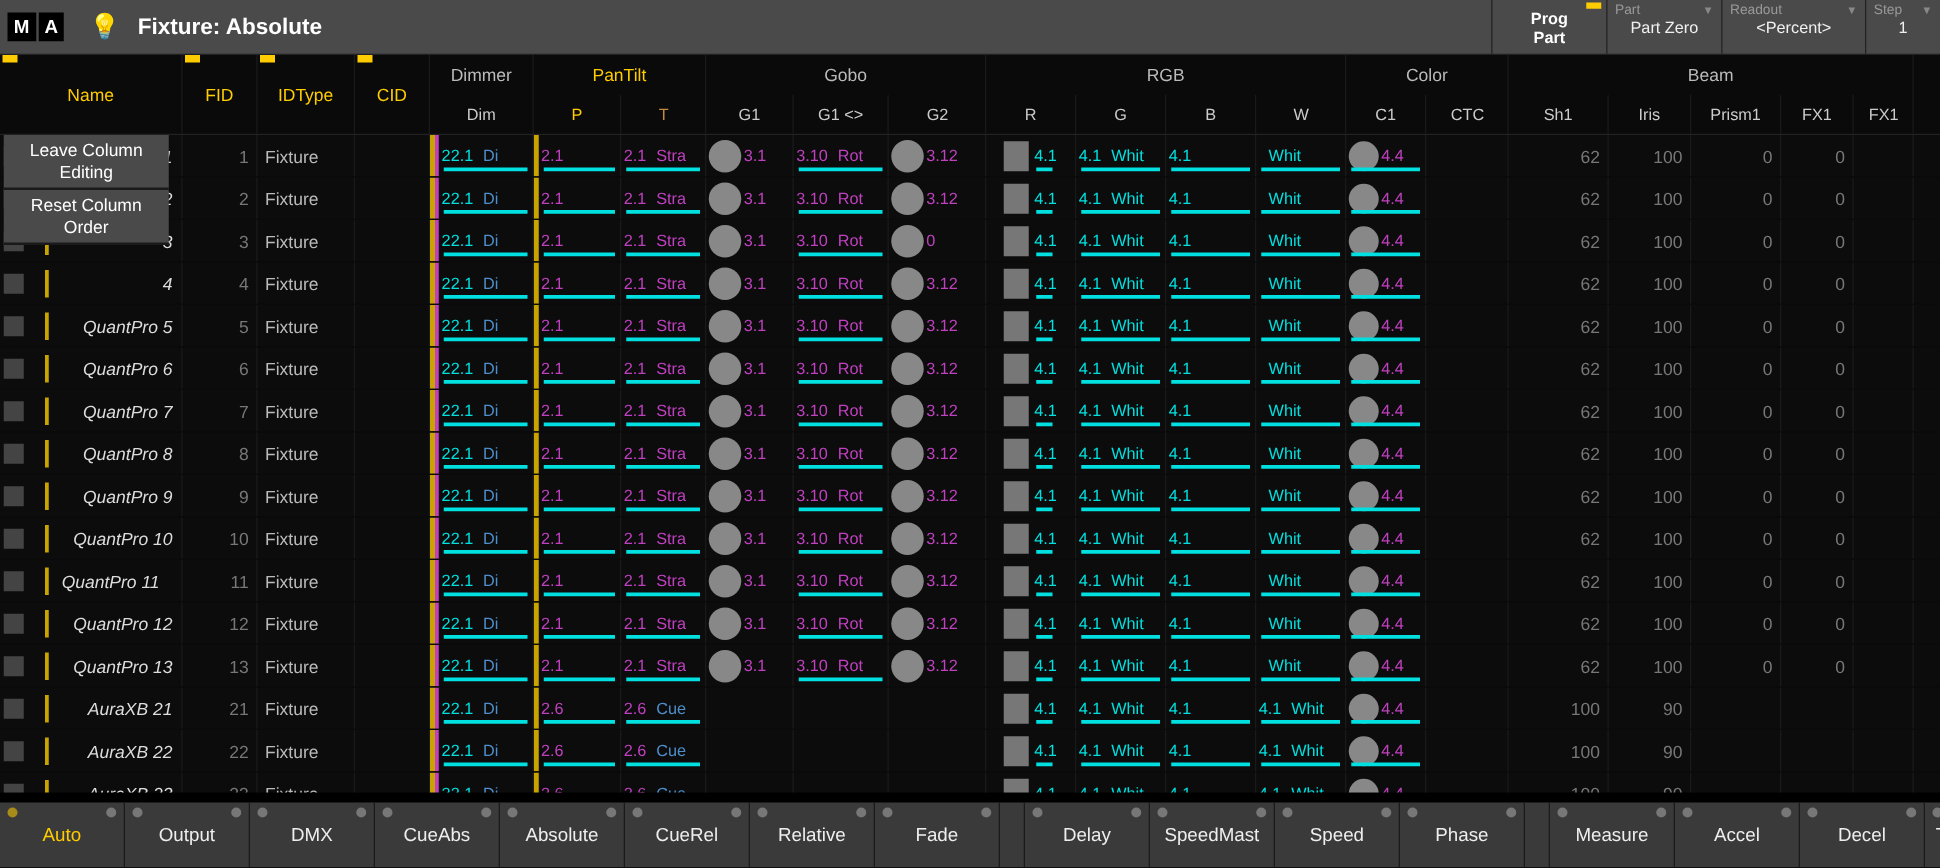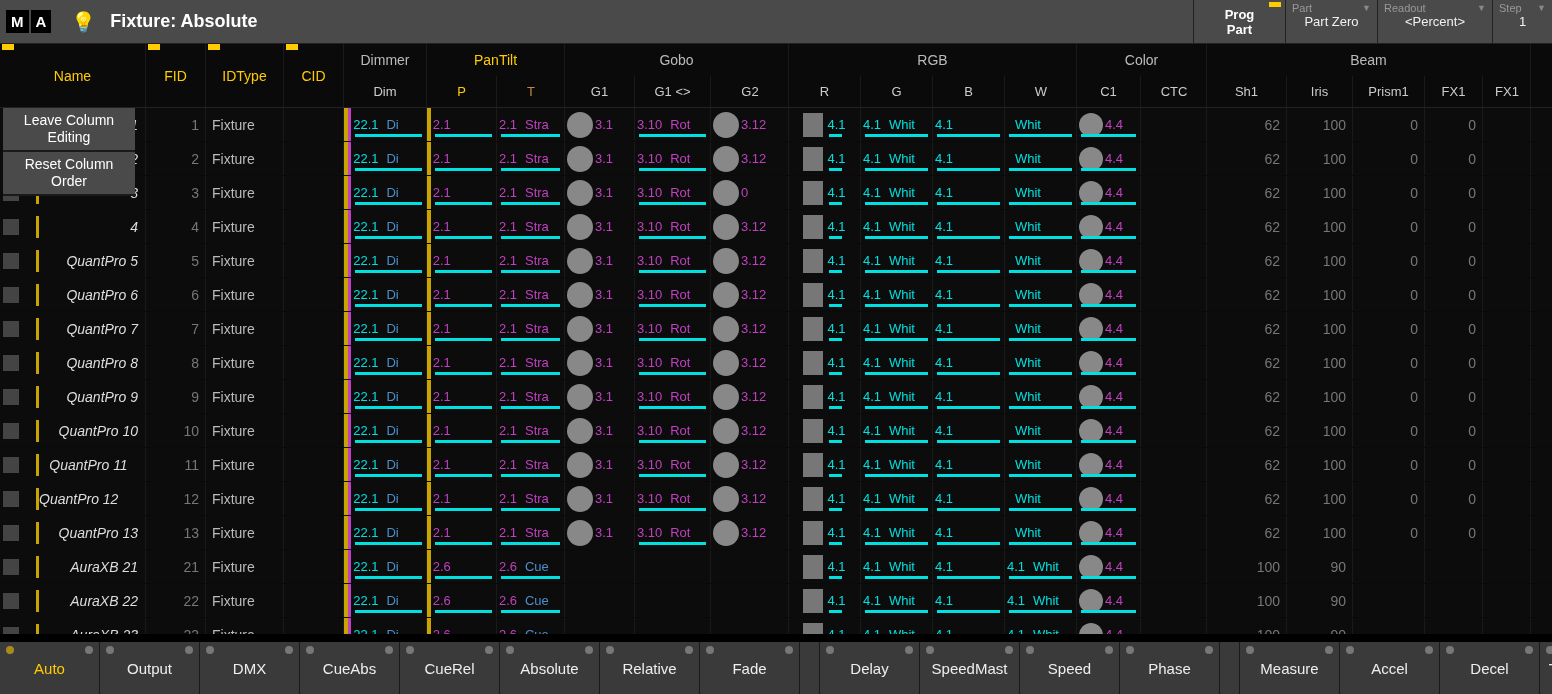--- a/index.html
+++ b/index.html
@@ -1109,21 +1109,21 @@
       <div class="cell w-iris left c-grey">100</div>
       <div class="cell w-prism left c-grey">0</div>
       <div class="cell w-fx1 left c-grey">0</div>
       <div class="cell w-fx1b"></div>
     </div>
     <div class="row">
       <div class="cell w-name name">
         <span class="sel-sq"></span>
         <span style="width:3px"></span>
         <span class="yellow-bar" style="height:22px;width:3px;margin-left:14px"></span>
-        <span style="flex:1;padding-right:3px">QuantPro 12</span>
+        <span style="flex:1;text-align:right;padding-right:3px">QuantPro 12</span>
       </div>
       <div class="cell w-fid left c-grey">12</div>
       <div class="cell w-idt">
         <span style="padding-left:6px;width:100%;text-align:left;color:#bbb">Fixture</span>
       </div>
       <div class="cell w-cid"></div>
       <div class="cell w-dim">
         <span class="yellow-bar"></span>
         <span class="purple-bar"></span>
         <div class="multi-cell underline-cyan"><span class="c-cyan tiny">22.1</span>&nbsp;<span class="c-blue tiny">Di</span></div>
@@ -1448,26 +1448,26 @@
       <span>DMX</span>
       <span class="dot r"></span>
     </div>
     <div class="bot-tab">
       <span class="dot l "></span>
       <span>CueAbs</span>
       <span class="dot r"></span>
     </div>
     <div class="bot-tab">
       <span class="dot l "></span>
-      <span>CueRel</span>
+      <span>Absolute</span>
       <span class="dot r"></span>
     </div>
     <div class="bot-tab">
       <span class="dot l "></span>
-      <span>Absolute</span>
+      <span>CueRel</span>
       <span class="dot r"></span>
     </div>
     <div class="bot-tab">
       <span class="dot l "></span>
       <span>Relative</span>
       <span class="dot r"></span>
     </div>
     <div class="bot-tab">
       <span class="dot l "></span>
       <span>Fade</span>

